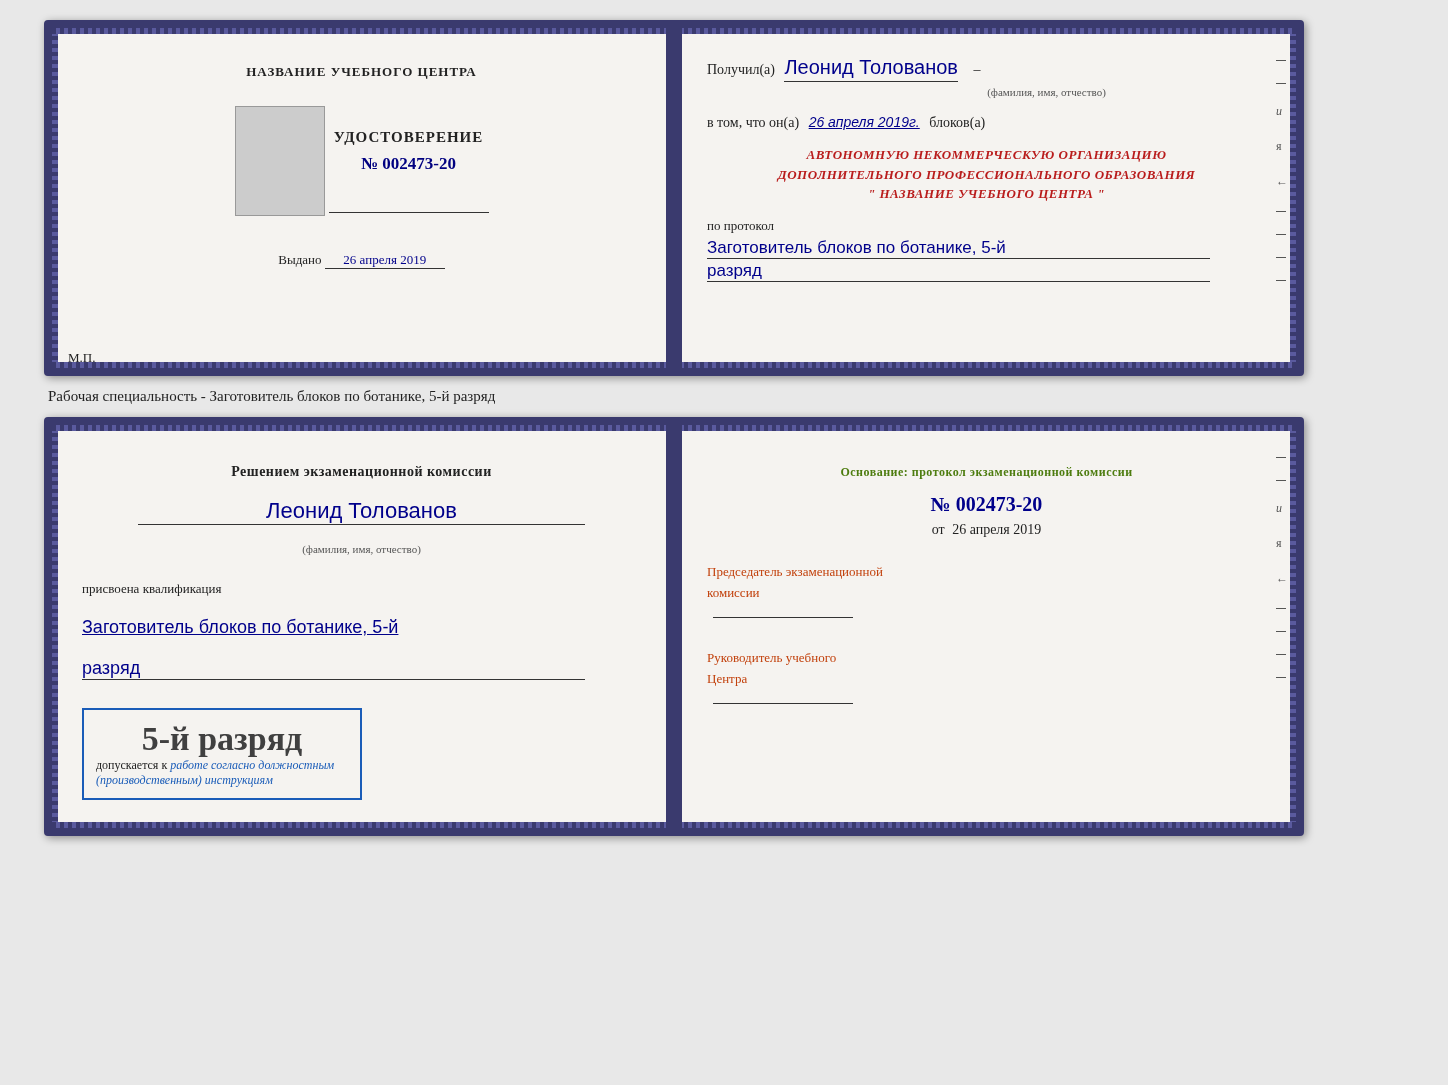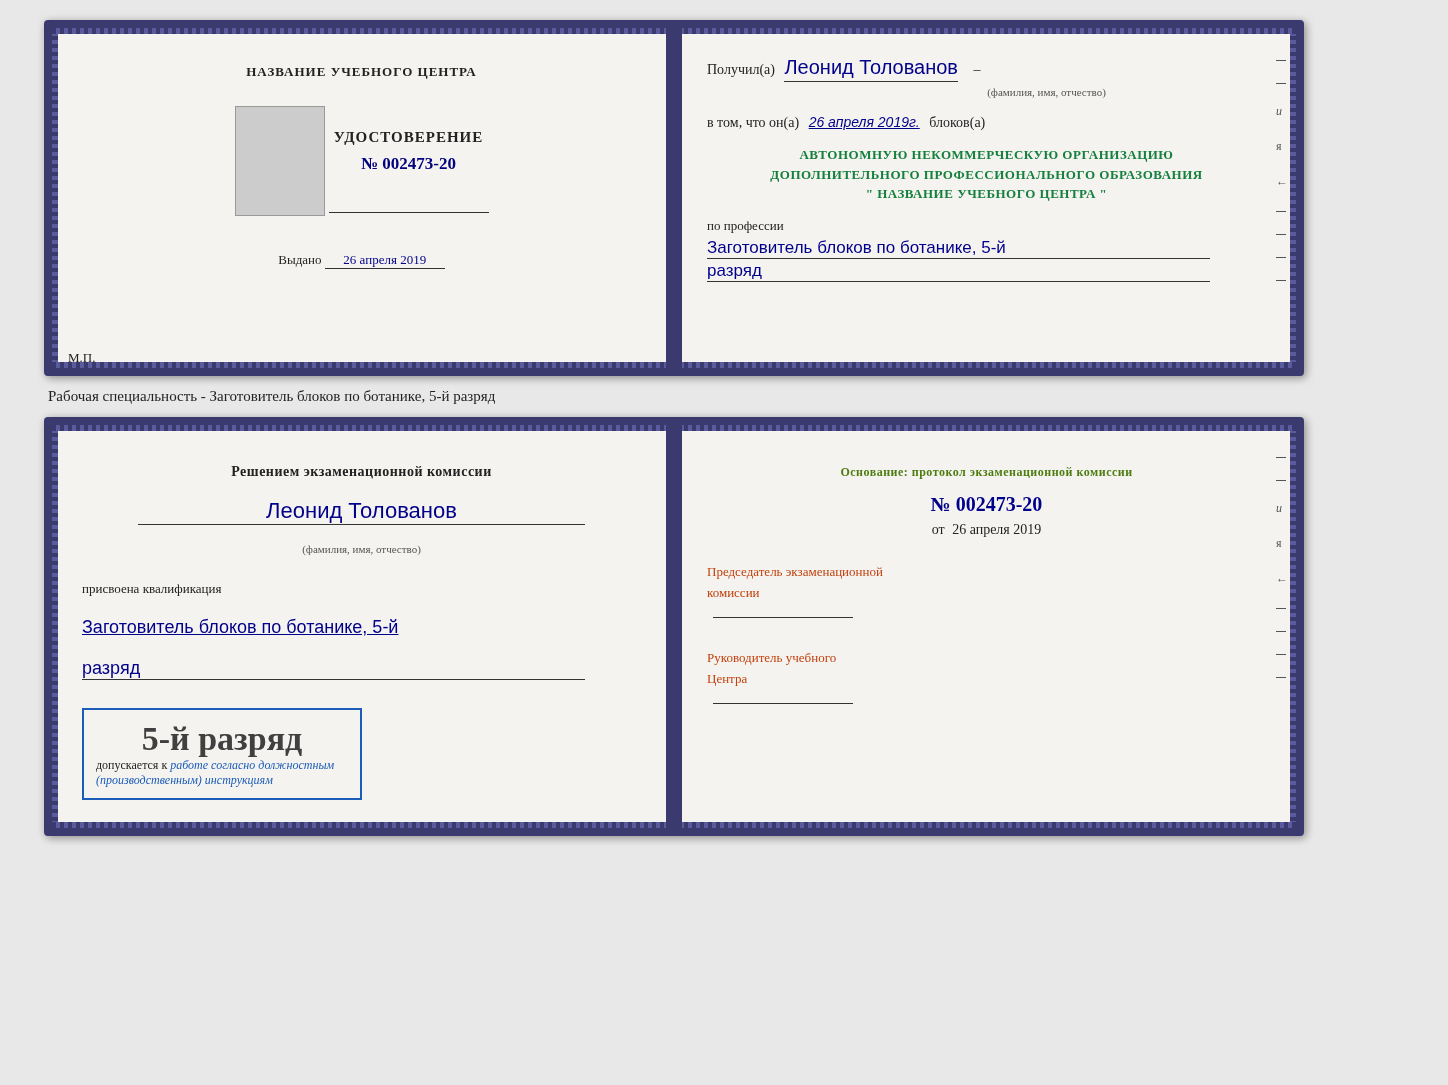--- a/index.html
+++ b/index.html
@@ -179,25 +179,26 @@
     .date-handwritten {
       font-family: 'cursive', sans-serif;
       color: #00008b;
       font-style: italic;
       font-size: 14px;
     }
 
     .org-block {
       margin-top: 14px;
       font-size: 13px;
-      color: #15803d;
+      color: #b91c1c;
       text-align: center;
       font-weight: bold;
       letter-spacing: 0.5px;
       line-height: 1.5;
+      font-style: italic;
     }
 
     .profession-label {
       font-size: 13px;
       color: #222;
       margin-top: 14px;
     }
 
     .profession-handwritten {
       font-family: 'cursive', sans-serif;
@@ -400,21 +401,21 @@
         <span class="date-handwritten" style="margin: 0 6px; text-decoration:underline;">26 апреля 2019г.</span>
         <span>блоков(а)</span>
       </div>
 
       <div class="org-block">
         <div>АВТОНОМНУЮ НЕКОММЕРЧЕСКУЮ ОРГАНИЗАЦИЮ</div>
         <div>ДОПОЛНИТЕЛЬНОГО ПРОФЕССИОНАЛЬНОГО ОБРАЗОВАНИЯ</div>
         <div>"   НАЗВАНИЕ УЧЕБНОГО ЦЕНТРА   "</div>
       </div>
 
-      <div class="profession-label">по профессии</div>
+      <div class="profession-label">по протокол</div>
       <span class="profession-handwritten" style="width:90%;">Заготовитель блоков по ботанике, 5-й</span>
       <span class="razryad-handwritten" style="width:90%; margin-top:2px;">разряд</span>
 
       <div class="right-side-marks">
         <span class="dash-mark"></span>
         <span class="dash-mark"></span>
         <span style="font-style:italic; font-size:12px;">и</span>
         <span style="font-size:12px;">я</span>
         <span style="font-size:12px;">←</span>
         <span class="dash-mark"></span>

